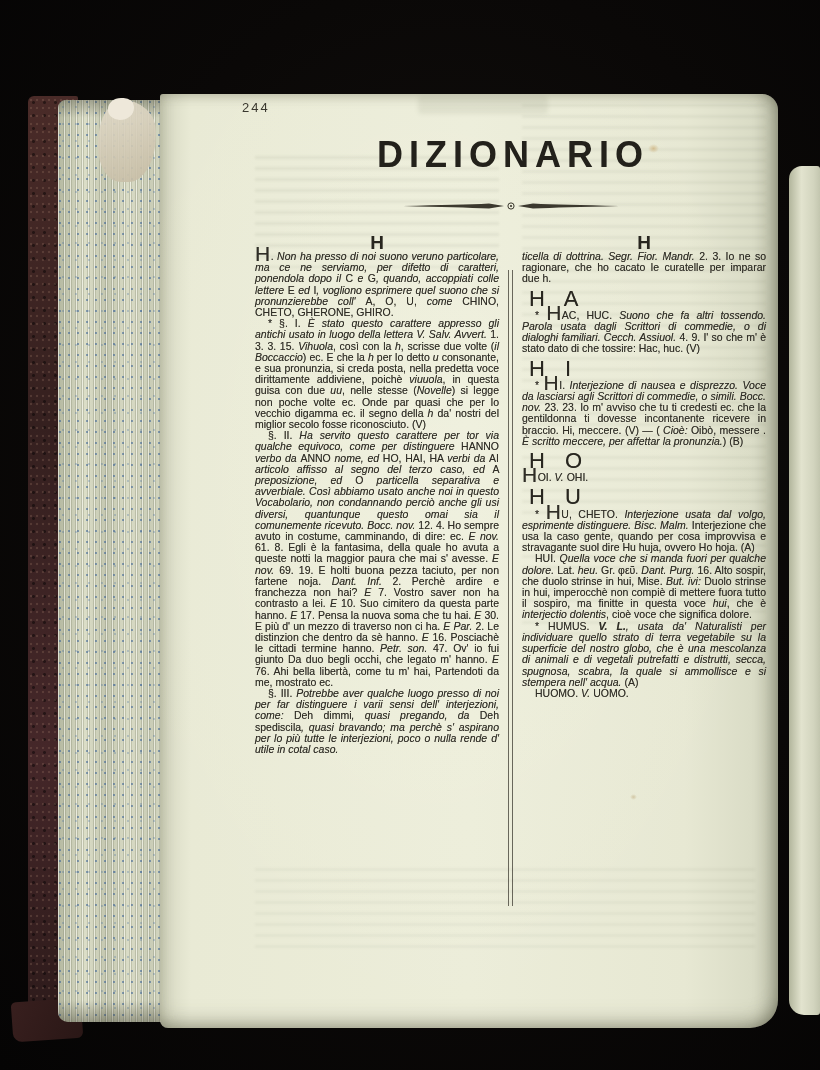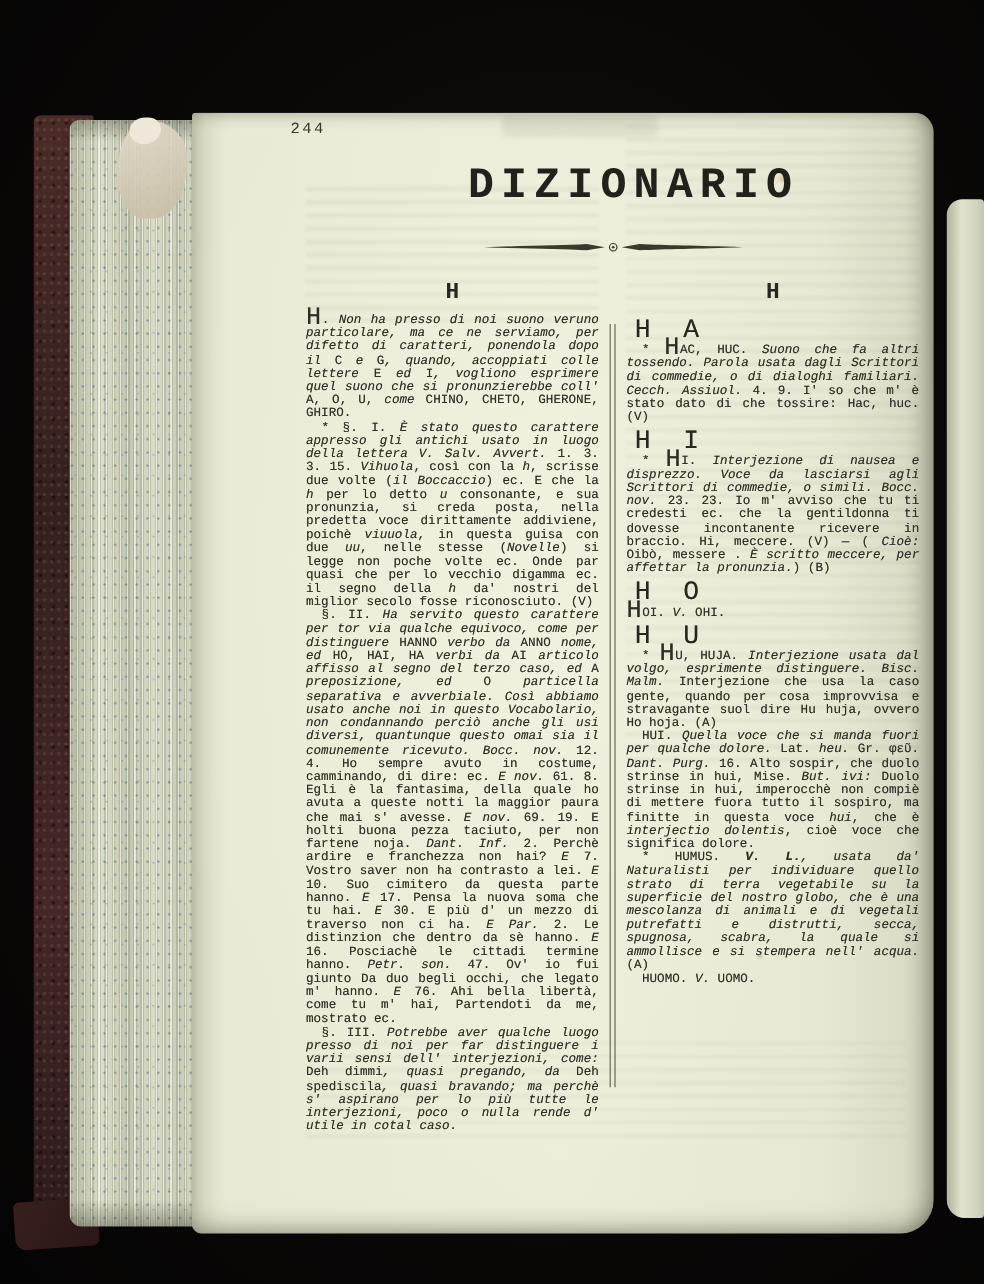--- a/index.html
+++ b/index.html
@@ -1,18 +1,18 @@
 <!DOCTYPE html>
 <html lang="it"><head>
 <meta charset="utf-8">
 <style>
   html,body{margin:0;padding:0;background:#000;}
   .scene{position:relative;width:820px;height:1070px;overflow:hidden;
     background:radial-gradient(ellipse at 55% 45%, #14110f 0%, #0a0807 60%, #050404 100%);
-    font-family:Liberation Mono, monospace;}
+    font-family:Liberation Sans, sans-serif;}
   
   .spine{position:absolute;left:28px;top:96px;width:50px;height:938px;
     background-color:#3c2323;
     background-image:
       radial-gradient(circle, rgba(190,150,125,.20) 0 1px, transparent 1.6px),
       radial-gradient(circle, rgba(0,0,0,.45) 0 1px, transparent 2px),
       linear-gradient(180deg,#4a2b28 0%,#35201f 35%,#452729 70%,#2c1a1a 100%);
     background-size:6px 8px,11px 13px,auto;
     border-radius:6px 2px 2px 6px;}
   .spine-bottom{position:absolute;left:12px;top:1000px;width:70px;height:40px;
@@ -49,29 +49,29 @@
                inset 0 -18px 22px -16px rgba(80,80,60,.55),
                inset 0 10px 14px -10px rgba(110,110,88,.4);
     color:#2e2c25;}
   
   .ghost{position:absolute;pointer-events:none;filter:blur(1.3px);opacity:.5;}
   .ghost.lines{background:repeating-linear-gradient(180deg, transparent 0 4px, rgba(104,110,88,.17) 4px 7px, transparent 7px 11px);}
   .ghost.bar{background:rgba(104,110,88,.22);border-radius:4px;filter:blur(2.2px);}
   .fox-spot{position:absolute;border-radius:50%;pointer-events:none;}
   
   .page-number{position:absolute;left:82px;top:6px;font-size:13px;letter-spacing:2px;color:#3a382f;}
-  .main-title{position:absolute;left:112px;top:40px;width:512px;text-align:center;
+  .main-title{position:absolute;left:97px;top:40px;width:512px;text-align:center;
     font-size:36px;font-weight:bold;letter-spacing:6px;color:#23211b;}
   .ornament{position:absolute;left:241px;top:104px;width:220px;height:16px;}
   .col-head{position:absolute;top:138px;font-size:19px;font-weight:bold;text-align:center;color:#28261f;}
   .col-head.left{left:95px;width:244px;}
   .col-head.right{left:362px;width:244px;}
   .col-rule{position:absolute;left:348px;top:176px;height:636px;width:3px;
     border-left:1px solid rgba(60,58,48,.75);border-right:1px solid rgba(60,58,48,.75);}
-  .column{position:absolute;top:168px;width:244px;font-size:10.5px;line-height:11.2px;
+  .column{position:absolute;top:157px;width:244px;font-size:10.5px;line-height:11.2px;
     text-align:justify;color:#2f2d26;text-shadow:0 0 .3px rgba(47,45,38,.55);}
   .column.left{left:95px;}
   .column.right{left:362px;}
   .para{margin:0;text-indent:13px;}
   .para.first{text-indent:0;}
   .sec-head{font-size:22px;letter-spacing:7px;text-indent:7px;text-align:left;
     margin:8px 0 6px;color:#28261f;}
   .seg-i{font-style:italic;}
   .seg-bi{font-style:italic;font-weight:bold;}
   .seg-dc{font-size:21px;line-height:0;vertical-align:-1px;letter-spacing:.5px;}
@@ -110,26 +110,27 @@
     <div class="col-head right">H</div>
     <div class="col-rule"></div>
 
     <div class="column left" id="col-left">
         <p class="para first"><span class="seg-dc">H</span><span class="seg-r">. </span><span class="seg-i">Non ha presso di noi suono veruno particolare, ma ce ne serviamo, per difetto di caratteri, ponendola dopo il </span><span class="seg-r">C</span><span class="seg-i"> e </span><span class="seg-r">G</span><span class="seg-i">, quando, accoppiati colle lettere </span><span class="seg-r">E</span><span class="seg-i"> ed </span><span class="seg-r">I</span><span class="seg-i">, vogliono esprimere quel suono che si pronunzierebbe coll' </span><span class="seg-r">A, O, U, </span><span class="seg-i">come </span><span class="seg-r">CHINO, CHETO, GHERONE, GHIRO.</span></p>
         <p class="para"><span class="seg-r">* §. I. </span><span class="seg-i">È stato questo carattere appresso gli antichi usato in luogo della lettera V. Salv. Avvert. </span><span class="seg-r">1. 3. 3. 15. </span><span class="seg-i">Vihuola</span><span class="seg-r">, così con la </span><span class="seg-i">h</span><span class="seg-r">, scrisse due volte (</span><span class="seg-i">il Boccaccio</span><span class="seg-r">) ec. E che la </span><span class="seg-i">h</span><span class="seg-r"> per lo detto </span><span class="seg-i">u</span><span class="seg-r"> consonante, e sua pronunzia, si creda posta, nella predetta voce dirittamente addiviene, poichè </span><span class="seg-i">viuuola</span><span class="seg-r">, in questa guisa con due </span><span class="seg-i">uu</span><span class="seg-r">, nelle stesse (</span><span class="seg-i">Novelle</span><span class="seg-r">) si legge non poche volte ec. Onde par quasi che per lo vecchio digamma ec. il segno della </span><span class="seg-i">h</span><span class="seg-r"> da' nostri del miglior secolo fosse riconosciuto. (V)</span></p>
         <p class="para"><span class="seg-r">§. II. </span><span class="seg-i">Ha servito questo carattere per tor via qualche equivoco, come per distinguere </span><span class="seg-r">HANNO </span><span class="seg-i">verbo da </span><span class="seg-r">ANNO </span><span class="seg-i">nome, ed </span><span class="seg-r">HO, HAI, HA </span><span class="seg-i">verbi da </span><span class="seg-r">AI </span><span class="seg-i">articolo affisso al segno del terzo caso, ed </span><span class="seg-r">A </span><span class="seg-i">preposizione, ed </span><span class="seg-r">O </span><span class="seg-i">particella separativa e avverbiale. Così abbiamo usato anche noi in questo Vocabolario, non condannando perciò anche gli usi diversi, quantunque questo omai sia il comunemente ricevuto. </span><span class="seg-i">Bocc. nov. </span><span class="seg-r">12. 4. Ho sempre avuto in costume, camminando, di dire: ec. </span><span class="seg-i">E nov. </span><span class="seg-r">61. 8. Egli è la fantasima, della quale ho avuta a queste notti la maggior paura che mai s' avesse. </span><span class="seg-i">E nov. </span><span class="seg-r">69. 19. E holti buona pezza taciuto, per non fartene noja. </span><span class="seg-i">Dant. Inf. </span><span class="seg-r">2. Perchè ardire e franchezza non hai? </span><span class="seg-i">E </span><span class="seg-r">7. Vostro saver non ha contrasto a lei. </span><span class="seg-i">E </span><span class="seg-r">10. Suo cimitero da questa parte hanno. </span><span class="seg-i">E </span><span class="seg-r">17. Pensa la nuova soma che tu hai. </span><span class="seg-i">E </span><span class="seg-r">30. E più d' un mezzo di traverso non ci ha. </span><span class="seg-i">E Par. </span><span class="seg-r">2. Le distinzion che dentro da sè hanno. </span><span class="seg-i">E </span><span class="seg-r">16. Posciachè le cittadi termine hanno. </span><span class="seg-i">Petr. son. </span><span class="seg-r">47. Ov' io fui giunto Da duo begli occhi, che legato m' hanno. </span><span class="seg-i">E </span><span class="seg-r">76. Ahi bella libertà, come tu m' hai, Partendoti da me, mostrato ec.</span></p>
         <p class="para"><span class="seg-r">§. III. </span><span class="seg-i">Potrebbe aver qualche luogo presso di noi per far distinguere i varii sensi dell' interjezioni, come: </span><span class="seg-r">Deh dimmi</span><span class="seg-i">, quasi pregando, da </span><span class="seg-r">Deh spediscila</span><span class="seg-i">, quasi bravando; ma perchè s' aspirano per lo più tutte le interjezioni, poco o nulla rende d' utile in cotal caso.</span></p>
       </div>
     <div class="column right" id="col-right">
+        <p class="para first"><span class="seg-i">ticella di dottrina. Segr. Fior. Mandr. </span><span class="seg-r">2. 3. Io ne so ragionare, che ho cacato le curatelle per imparar due h.</span></p>
         <div class="sec-head">H A</div>
         <p class="para"><span class="seg-r">* </span><span class="seg-dc">H</span><span class="seg-r">AC, HUC. </span><span class="seg-i">Suono che fa altri tossendo. Parola usata dagli Scrittori di commedie, o di dialoghi familiari. Cecch. Assiuol. </span><span class="seg-r">4. 9. I' so che m' è stato dato di che tossire: Hac, huc. (V)</span></p>
         <div class="sec-head">H I</div>
         <p class="para"><span class="seg-r">* </span><span class="seg-dc">H</span><span class="seg-r">I. </span><span class="seg-i">Interjezione di nausea e disprezzo. Voce da lasciarsi agli Scrittori di commedie, o simili. Bocc. nov. </span><span class="seg-r">23. 23. Io m' avviso che tu ti credesti ec. che la gentildonna ti dovesse incontanente ricevere in braccio. Hi, meccere. (V) — ( </span><span class="seg-i">Cioè: </span><span class="seg-r">Oibò, messere . </span><span class="seg-i">È scritto meccere, per affettar la pronunzia.</span><span class="seg-r">) (B)</span></p>
         <div class="sec-head">H O</div>
         <p class="para first"><span class="seg-dc">H</span><span class="seg-r">OI. </span><span class="seg-i">V. </span><span class="seg-r">OHI.</span></p>
         <div class="sec-head">H U</div>
-        <p class="para"><span class="seg-r">* </span><span class="seg-dc">H</span><span class="seg-r">U, HUJA. </span><span class="seg-i">Interjezione usata dal volgo, esprimente distinguere. Bisc. Malm. </span><span class="seg-r">Interjezione che usa la caso gente, quando per cosa improvvisa e stravagante suol dire Hu huja, ovvero Ho hoja. (A)</span></p>
+        <p class="para"><span class="seg-r">* </span><span class="seg-dc">H</span><span class="seg-r">U, CHETO. </span><span class="seg-i">Interjezione usata dal volgo, esprimente distinguere. Bisc. Malm. </span><span class="seg-r">Interjezione che usa la caso gente, quando per cosa improvvisa e stravagante suol dire Hu huja, ovvero Ho hoja. (A)</span></p>
         <p class="para"><span class="seg-r">HUI. </span><span class="seg-i">Quella voce che si manda fuori per qualche dolore. </span><span class="seg-r">Lat. </span><span class="seg-i">heu. </span><span class="seg-r">Gr. φεῦ. </span><span class="seg-i">Dant. Purg. </span><span class="seg-r">16. Alto sospir, che duolo strinse in hui, Mise. </span><span class="seg-i">But. ivi: </span><span class="seg-r">Duolo strinse in hui, imperocchè non compiè di mettere fuora tutto il sospiro, ma finitte in questa voce </span><span class="seg-i">hui</span><span class="seg-r">, che è </span><span class="seg-i">interjectio dolentis</span><span class="seg-r">, cioè voce che significa dolore.</span></p>
         <p class="para"><span class="seg-r">* HUMUS. </span><span class="seg-bi">V. L.</span><span class="seg-i">, usata da' Naturalisti per individuare quello strato di terra vegetabile su la superficie del nostro globo, che è una mescolanza di animali e di vegetali putrefatti e distrutti, secca, spugnosa, scabra, la quale si ammollisce e si stempera nell' acqua. </span><span class="seg-r">(A)</span></p>
         <p class="para"><span class="seg-r">HUOMO. </span><span class="seg-i">V. </span><span class="seg-r">UOMO.</span></p>
       </div>
   </div>
 </div>
 
 </body></html>

